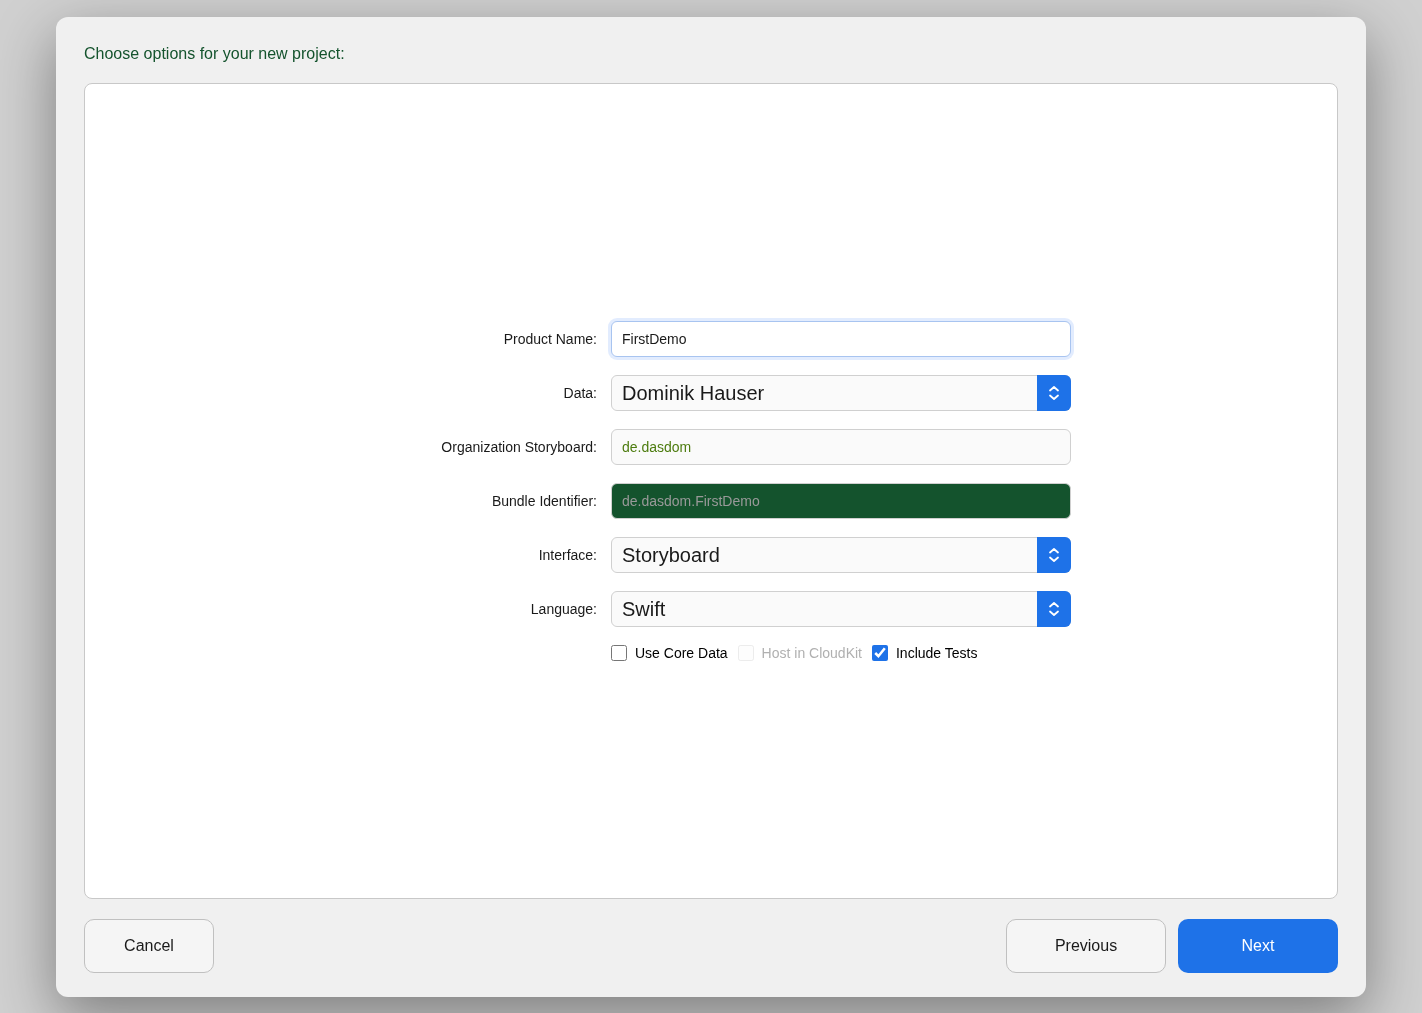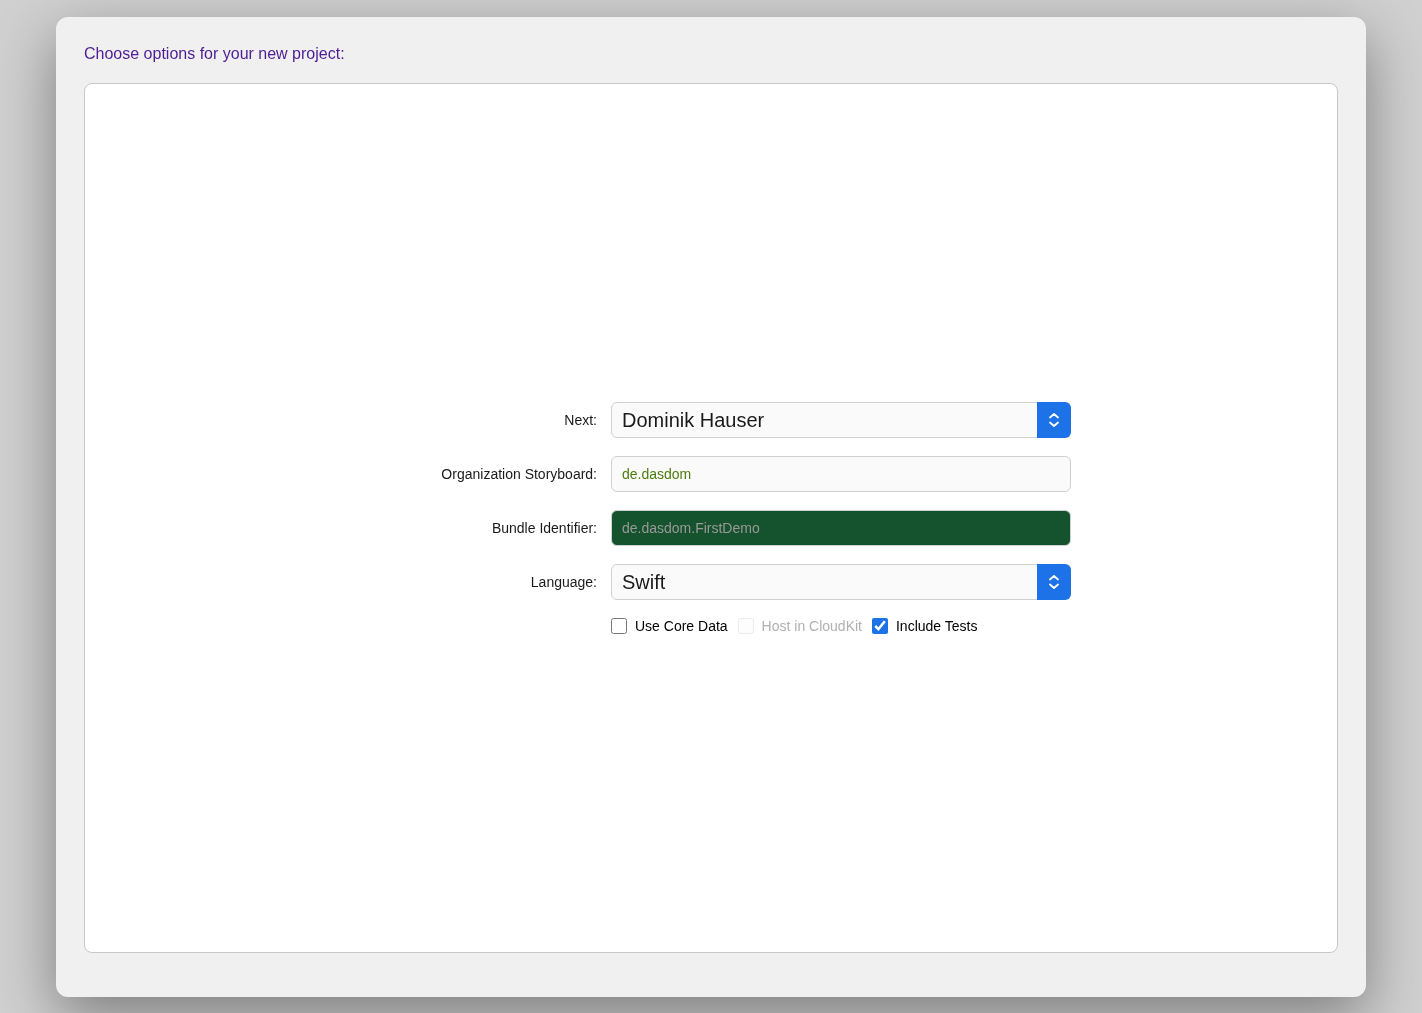--- a/index.html
+++ b/index.html
@@ -23,21 +23,21 @@
       width: 1310px;
       min-height: 980px;
       box-shadow: 0 20px 60px rgba(0,0,0,0.4);
       display: flex;
       flex-direction: column;
       padding: 28px 28px 24px 28px;
     }
 
     .dialog-title {
       font-size: 16px;
-      color: #4c1d95;
+      color: #14532d;
       font-weight: 400;
       margin-bottom: 20px;
     }
 
     .content-panel {
       background: #ffffff;
       border: 1px solid #c8c8c8;
       border-radius: 8px;
       flex: 1;
       display: flex;
@@ -222,23 +222,27 @@
   </style>
 </head>
 <body>
 
 <div class="dialog">
   <div class="dialog-title">Choose options for your new project:</div>
 
   <div class="content-panel">
     <div class="form-container">
 
-
-      <div class="form-row">
-        <label class="form-label">Next:</label>
+      <div class="form-row">
+        <label class="form-label">Product Name:</label>
+        <input class="form-input" type="text" value="FirstDemo" style="">
+      </div>
+
+      <div class="form-row">
+        <label class="form-label">Data:</label>
         <div class="form-select-wrapper">
           <select class="form-select">
             <option>Dominik Hauser</option>
           </select>
           <div class="select-arrow">
             <svg viewBox="0 0 16 16" xmlns="http://www.w3.org/2000/svg">
               <path d="M4 5.5l4-3.5 4 3.5M4 10.5l4 3.5 4-3.5" stroke="white" stroke-width="1.8" fill="none" stroke-linecap="round" stroke-linejoin="round"></path>
             </svg>
           </div>
         </div>
@@ -247,20 +251,34 @@
       <div class="form-row">
         <label class="form-label">Organization Storyboard:</label>
         <input class="form-input-readonly" type="text" value="de.dasdom" style="">
       </div>
 
       <div class="form-row">
         <label class="form-label">Bundle Identifier:</label>
         <div class="form-input-placeholder">de.dasdom.FirstDemo</div>
       </div>
 
+      <div class="form-row">
+        <label class="form-label">Interface:</label>
+        <div class="form-select-wrapper">
+          <select class="form-select">
+            <option>Storyboard</option>
+            <option>SwiftUI</option>
+          </select>
+          <div class="select-arrow">
+            <svg viewBox="0 0 16 16" xmlns="http://www.w3.org/2000/svg">
+              <path d="M4 5.5l4-3.5 4 3.5M4 10.5l4 3.5 4-3.5" stroke="white" stroke-width="1.8" fill="none" stroke-linecap="round" stroke-linejoin="round"></path>
+            </svg>
+          </div>
+        </div>
+      </div>
 
       <div class="form-row">
         <label class="form-label">Language:</label>
         <div class="form-select-wrapper">
           <select class="form-select">
             <option>Swift</option>
             <option>Objective-C</option>
           </select>
           <div class="select-arrow">
             <svg viewBox="0 0 16 16" xmlns="http://www.w3.org/2000/svg">
@@ -281,13 +299,20 @@
         </div>
         <div class="checkbox-item">
           <input type="checkbox" id="include-tests" checked="" style="">
           <label for="include-tests">Include Tests</label>
         </div>
       </div>
 
     </div>
   </div>
 
+  <div class="footer">
+    <button class="btn btn-cancel">Cancel</button>
+    <div class="footer-right">
+      <button class="btn btn-previous">Previous</button>
+      <button class="btn btn-next">Next</button>
+    </div>
+  </div>
 </div>
 
 </body></html>

